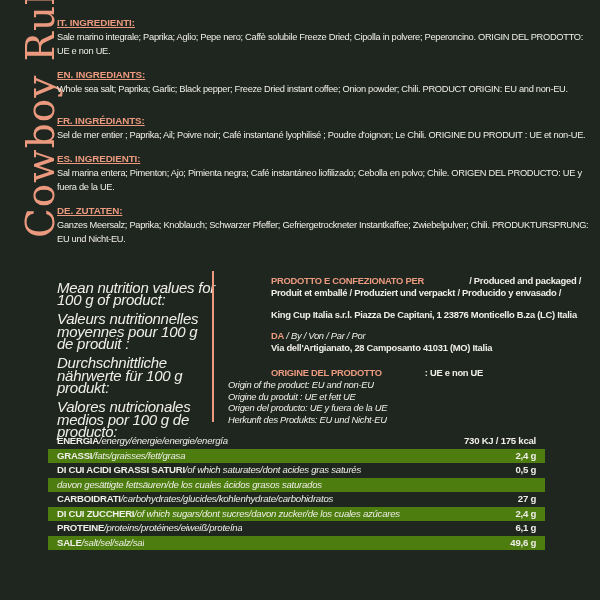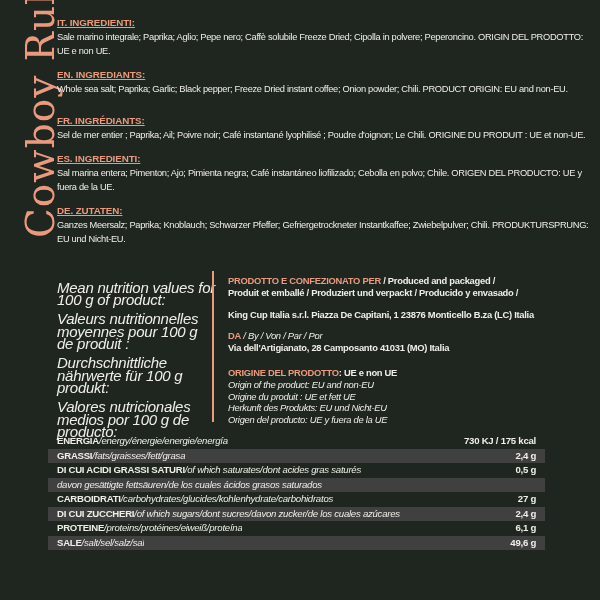--- a/index.html
+++ b/index.html
@@ -5,21 +5,21 @@
   html,body{margin:0;padding:0;}
   body{
     width:600px;height:600px;position:relative;overflow:hidden;
     background:#1f261f;
     font-family:"Liberation Sans", sans-serif;
     color:#efeee8;
     -webkit-font-smoothing:antialiased;
   }
   .coral{color:#ec9a7f;}
   .white{color:#efeee8;}
-  .bold{font-weight:bold;}
+  .bold{font-weight:bold;margin-left:43px;}
   .italic{font-style:italic;}
 
   
   .vtitle{
     position:absolute; top:238px; left:18px;
     transform:rotate(-90deg); transform-origin:0 0;
     white-space:nowrap;
     font-family:"DejaVu Serif", serif;
     font-size:39px; letter-spacing:1px;
     color:#ec9a7f;
@@ -66,21 +66,21 @@
 
   
   .ntable{
     position:absolute; left:48px; top:434px; width:497px;
   }
   .nrow{
     height:14.5px; display:flex; align-items:center;
     padding:0 9px; justify-content:space-between;
     font-size:9.6px; letter-spacing:-0.25px; line-height:14.5px;
   }
-  .nrow.band{background:#404040;}
+  .nrow.band{background:#4d7c0f;}
   .nrow .lbl{white-space:nowrap; overflow:hidden;}
   .nrow .lbl b{font-weight:bold;}
   .nrow .lbl i{}
   .nrow .val{font-weight:bold; white-space:nowrap; margin-left:8px;}
 </style>
 </head>
 <body>
 
 <div class="vtitle">Cowboy Rub</div>
 
@@ -127,22 +127,22 @@
   <div class="line">
     <span class="coral bold">DA</span><span class="italic"> / By / Von / Par / Por</span>
   </div>
   <div class="line bold">Via dell'Artigianato, 28 Camposanto 41031 (MO) Italia</div>
   <div class="sp2"></div>
   <div class="line">
     <span class="coral bold">ORIGINE DEL PRODOTTO</span><span class="bold">: UE e non UE</span>
   </div>
   <div class="line italic">Origin of the product: EU and non-EU</div>
   <div class="line italic">Origine du produit : UE et fett UE</div>
+  <div class="line italic">Origen del producto: UE y fuera de la UE</div>
   <div class="line italic">Herkunft des Produkts: EU und Nicht-EU</div>
-  <div class="line italic">Origen del producto: UE y fuera de la UE</div>
 </div>
 
 <div class="ntable">
   <div class="nrow">
     <span class="lbl"><b>ENERGIA</b><i>/energy/énergie/energie/energía</i></span>
     <span class="val">730 KJ / 175 kcal</span>
   </div>
   <div class="nrow band">
     <span class="lbl"><b>GRASSI</b><i>/fats/graisses/fett/grasa</i></span>
     <span class="val">2,4 g</span>

